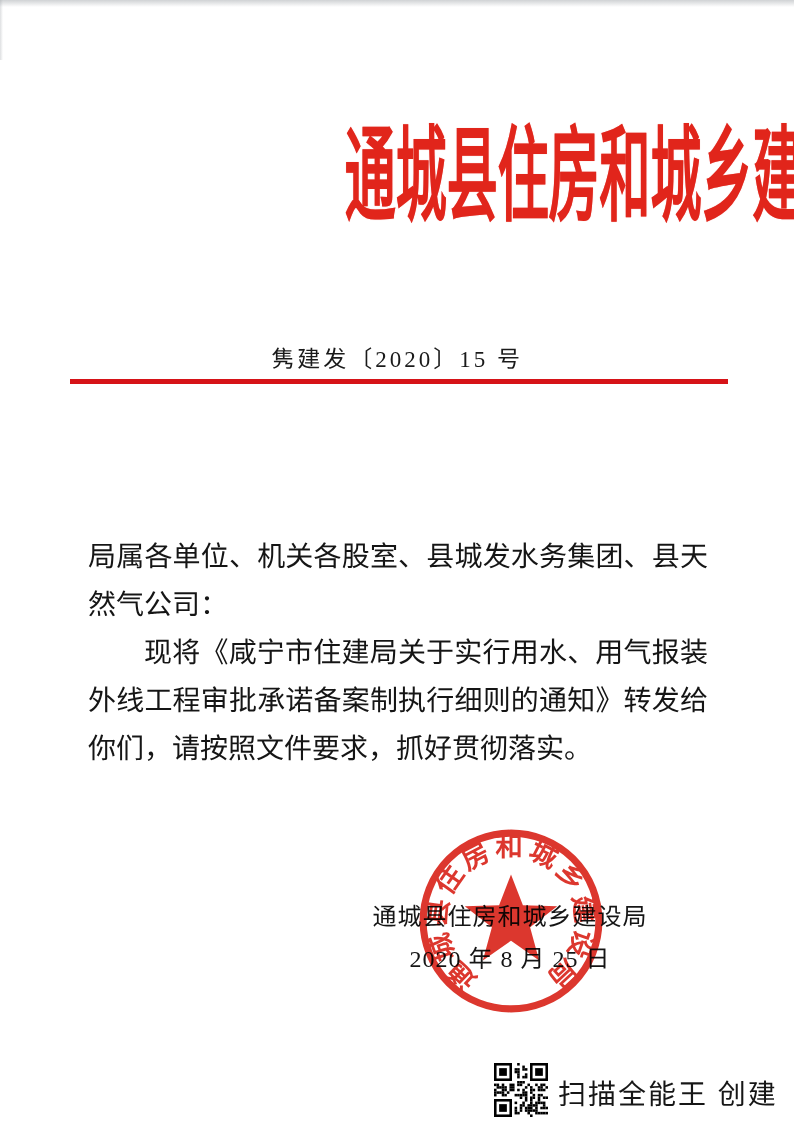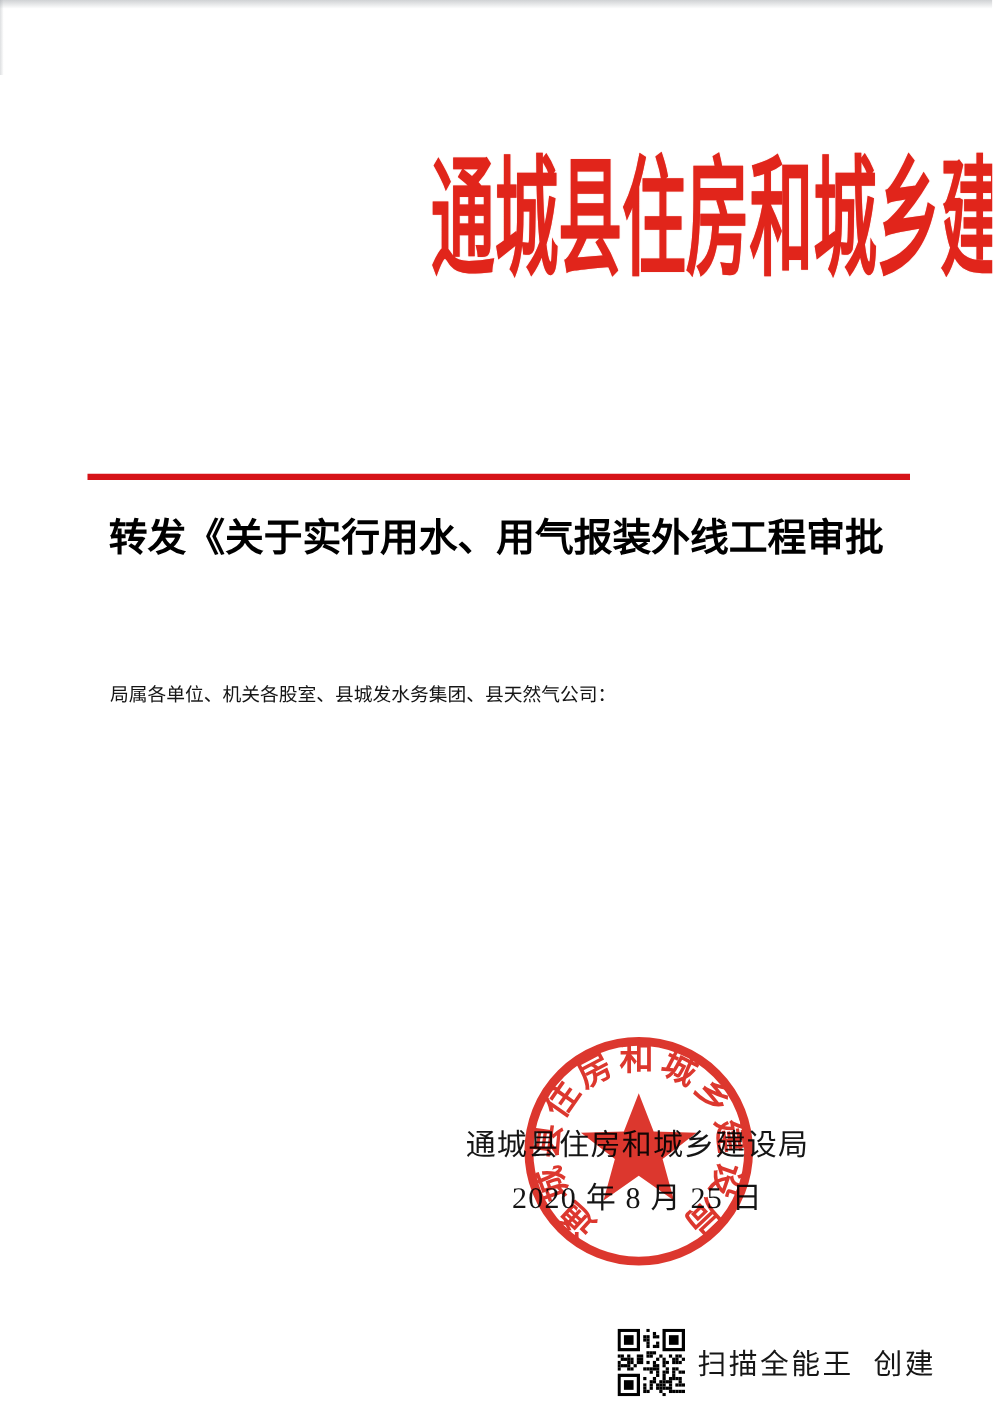--- a/index.html
+++ b/index.html
@@ -55,21 +55,21 @@
     text-align:center;
     font-family:"Liberation Sans","DejaVu Sans",sans-serif;
     font-weight:bold;
     font-size:31px;
     line-height:45px;
     color:#000;
   }
   
   .body-text{
     position:absolute;top:533px;left:88px;width:620px;
-    font-size:15px;
+    font-size:28px;
     line-height:48px;
     text-align:justify;
     color:#151515;
   }
   .body-text p{margin:0;}
   .indent{text-indent:2em;}
   .attachment{margin-top:28px;}
   
   .sign-block{
     position:absolute;top:896px;left:360px;width:300px;
@@ -84,47 +84,48 @@
     position:absolute;top:820px;left:410px;width:202px;height:202px;
     mix-blend-mode:multiply;
     opacity:.92;
   }
   
   .qr{
     position:absolute;top:1063px;left:494px;width:54px;height:54px;
   }
   .scanner-label{
     position:absolute;top:1072px;left:558px;
-    font-family:Liberation Mono, monospace;
-    font-size:23px;
+    font-family:Liberation Sans, sans-serif;
+    font-size:28px;
     letter-spacing:2px;
     color:#161616;
   }
 </style>
 </head>
 <body>
 
 <div class="page">
 
   <div class="scan-edge-top"></div>
   <div class="scan-edge-left"></div>
 
   <div class="red-header">
     <span class="stretch">通城县住房和城乡建设局文件</span>
   </div>
 
+  <div class="doc-number">隽建发〔2020〕15 号</div>
 
   <div class="red-rule"></div>
 
   <div class="doc-title">
-    <div>转发《关于实行用水、用气报装外线工程审批</div>
   </div>
 
   <div class="body-text">
     <p>局属各单位、机关各股室、县城发水务集团、县天然气公司：</p>
+    <p class="indent">现将《咸宁市住建局关于实行用水、用气报装外线工程审批承诺备案制执行细则的通知》转发给你们，请按照文件要求，抓好贯彻落实。</p>
   </div>
 
   <div class="sign-block">
     <div>通城县住房和城乡建设局</div>
     <div>2020 年 8 月 25 日</div>
   </div>
 
   <svg class="seal" viewBox="0 0 200 200">
     <circle cx="100" cy="100" r="87" fill="none" stroke="#d9261c" stroke-width="7"></circle>
     <polygon fill="#d9261c" points="100,54 111.8,84.3 145.8,85.4 118.9,106.2 127.9,139 100,119.5 72.1,139 81.1,106.2 54.2,85.4 88.2,84.3">

